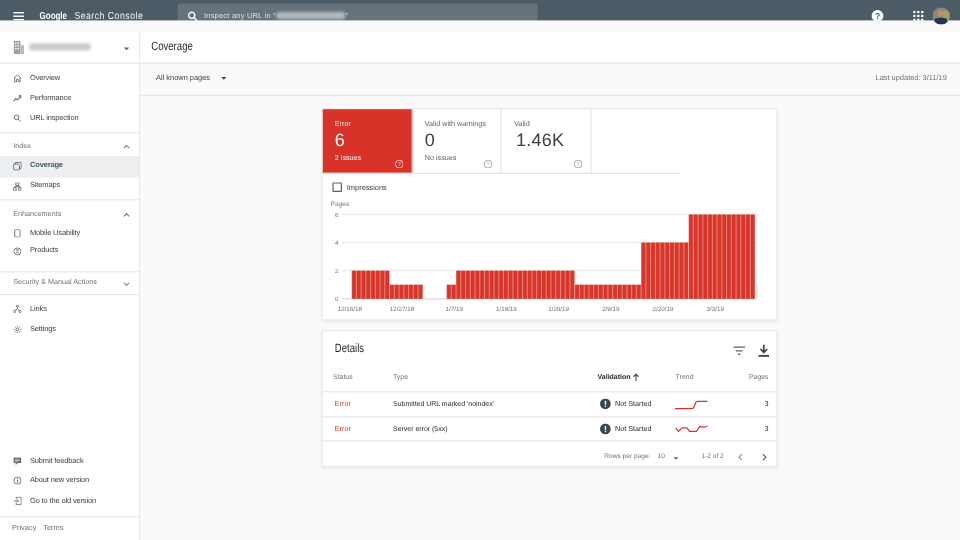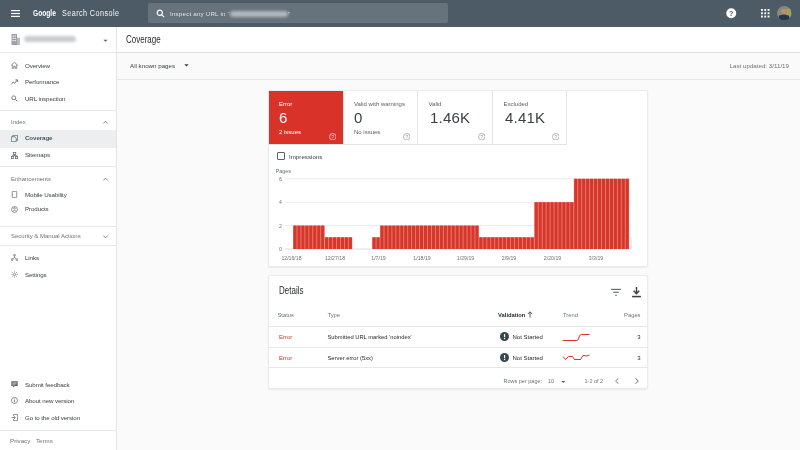--- a/index.html
+++ b/index.html
@@ -1,20 +1,20 @@
 <!DOCTYPE html>
 <html><head>
 <meta charset="utf-8">
 <style>
 * { margin:0; padding:0; box-sizing:border-box; }
 html,body { width:800px; height:450px; overflow:hidden; font-family:"Liberation Sans",sans-serif; background:#fafafa; }
 .abs { position:absolute; }
 #page { position:relative; width:800px; height:450px; }
 
-#hdr { position:absolute; left:0; top:0; width:800px; height:27px; background:#4d5b67; }
+#hdr { position:absolute; left:0; top:0; width:800px; height:17px; background:#4d5b67; }
 #hdr .logo1 { position:absolute; left:33px; top:7.5px; color:#fff; font-size:8.5px; font-weight:bold; transform:scaleX(.78); transform-origin:0 0; }
 #hdr .logo2 { position:absolute; left:62px; top:7.5px; color:#f5f6f7; font-size:8.5px; font-weight:400; letter-spacing:.5px; transform:scaleX(.85); transform-origin:0 0; }
 #sbox { position:absolute; left:148px; top:3px; width:300px; height:20px; background:rgba(255,255,255,.14); border-radius:2px; }
 #sbox .ph { position:absolute; left:22px; top:7px; font-size:6.2px; color:rgba(255,255,255,.8); letter-spacing:.2px;}
 .blur1 { display:inline-block; width:58px; height:6px; background:rgba(255,255,255,.5); border-radius:3px; filter:blur(1.5px); vertical-align:-1px; }
 
 #side { position:absolute; left:0; top:27px; width:117px; height:423px; background:#fff; border-right:1px solid #e4e4e4; }
 .nav { position:absolute; left:0; width:116px; height:14px; }
 .nav .ic { position:absolute; left:11px; top:2.5px; width:7px; height:7px; }
 .nav .tx { position:absolute; left:25px; top:2px; font-size:6.2px; color:#3d4043; letter-spacing:-.1px; }
@@ -262,28 +262,20 @@
           <span class="n">0</span>
           <span class="s">No issues</span>
         <svg class="q" viewBox="0 0 8 8">
             <circle cx="4" cy="4" r="3.5" fill="none" stroke="#9aa0a6" stroke-width=".8"></circle>
             <text x="4" y="6" font-size="5" fill="#9aa0a6" text-anchor="middle">?</text>
           </svg>
       </div>
       <div class="sbx" id="sb3">
           <span class="h" style="left:10.5px">Valid</span>
           <span class="n" style="left:12px">1.46K</span>
-        <svg class="q" viewBox="0 0 8 8">
-            <circle cx="4" cy="4" r="3.5" fill="none" stroke="#9aa0a6" stroke-width=".8"></circle>
-            <text x="4" y="6" font-size="5" fill="#9aa0a6" text-anchor="middle">?</text>
-          </svg>
-      </div>
-      <div class="sbx" id="sb4">
-          <span class="h" style="left:10.5px">Excluded</span>
-          <span class="n" style="left:12px">4.41K</span>
         <svg class="q" viewBox="0 0 8 8">
             <circle cx="4" cy="4" r="3.5" fill="none" stroke="#9aa0a6" stroke-width=".8"></circle>
             <text x="4" y="6" font-size="5" fill="#9aa0a6" text-anchor="middle">?</text>
           </svg>
       </div>
       <div class="statline"></div>
 
       <div class="abs" style="left:8px;top:61px;width:8px;height:8px;border:1.1px solid #5c6064;border-radius:1px"></div>
       <span class="abs" style="left:20px;top:61.5px;font-size:6.2px;color:#3d4043">Impressions</span>
 

